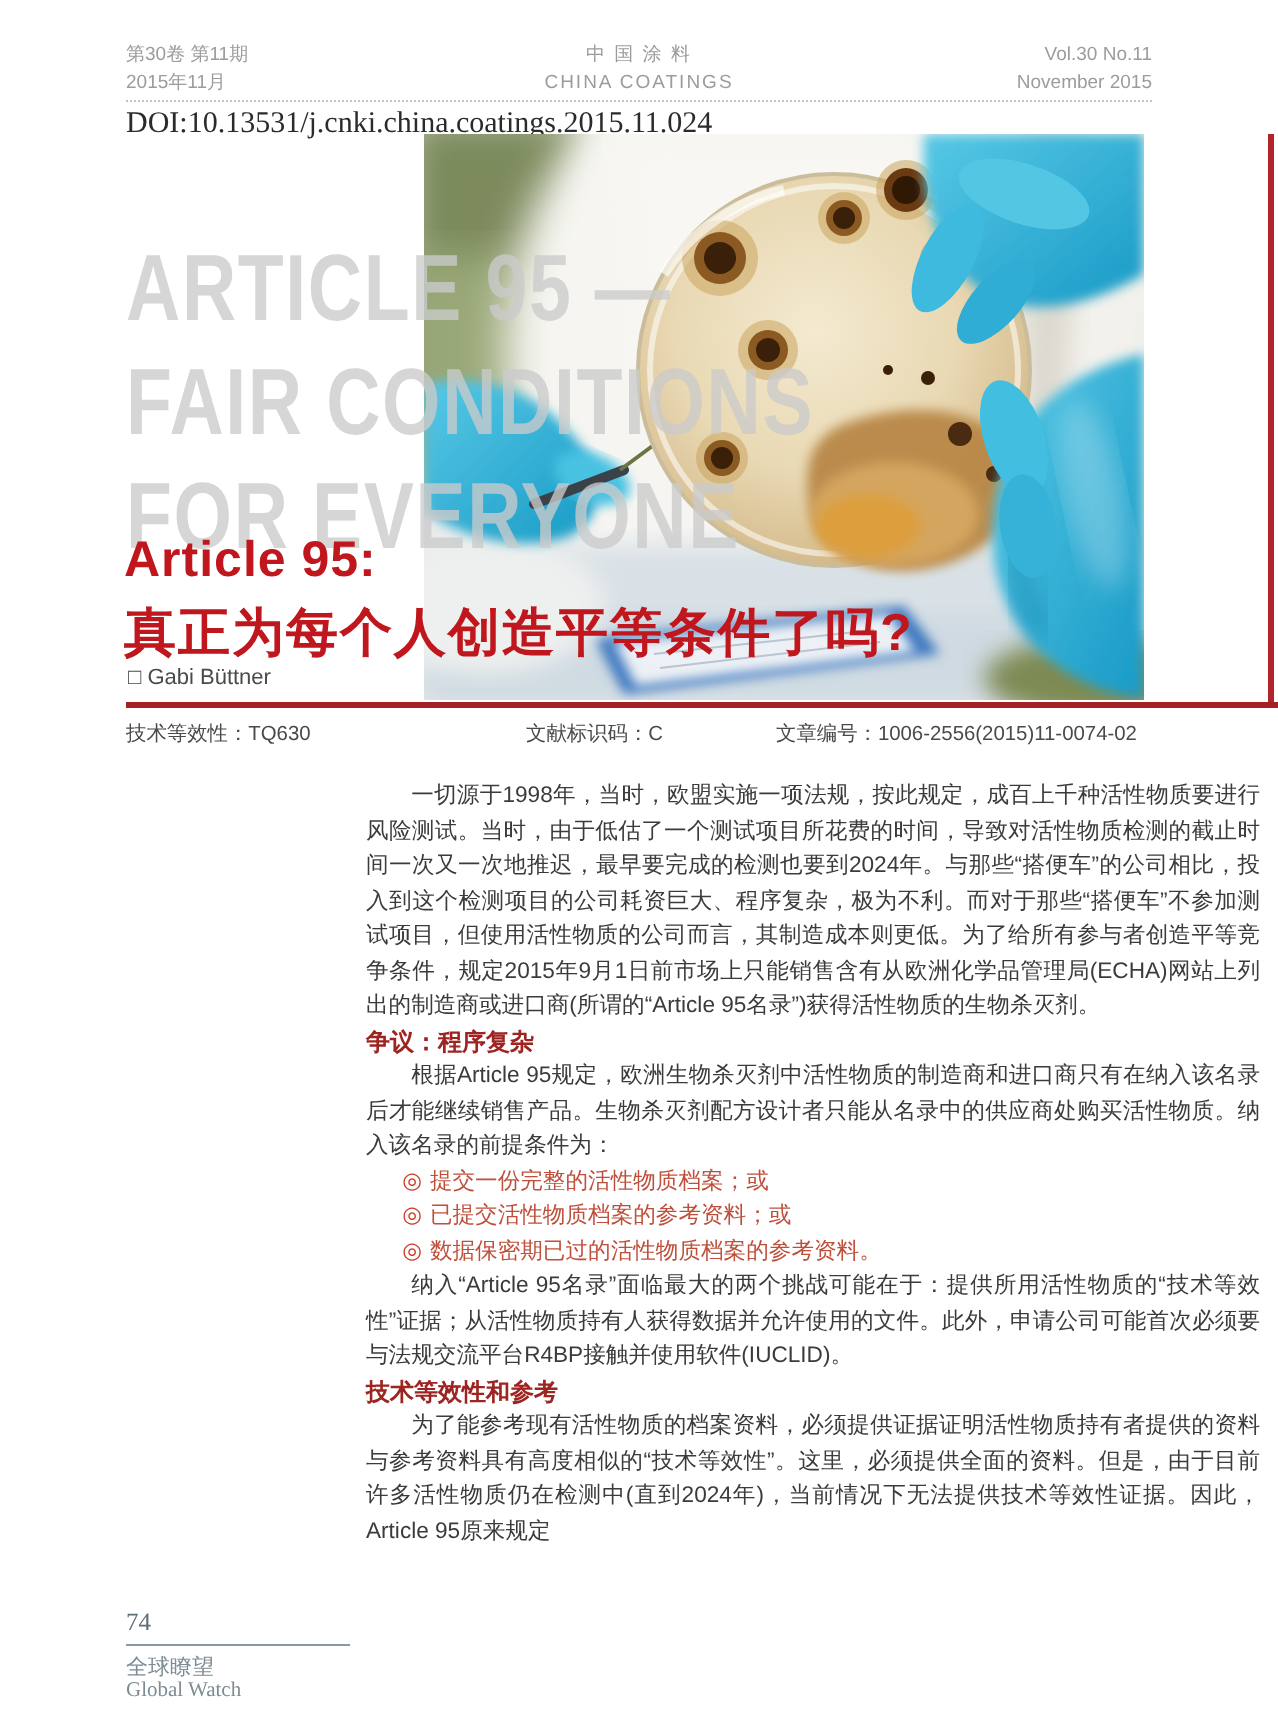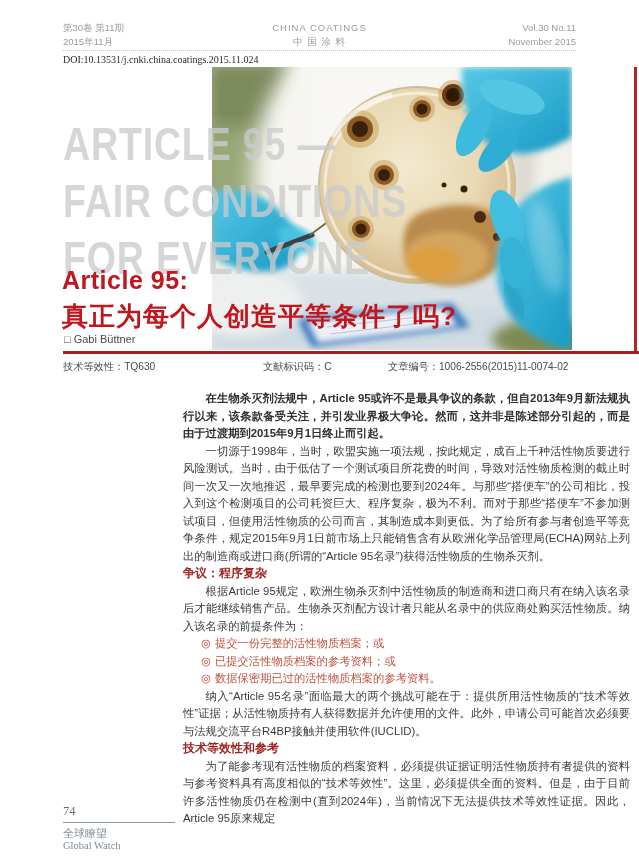--- a/index.html
+++ b/index.html
@@ -5,21 +5,21 @@
   html,body{margin:0;padding:0;background:#9a9a9a;}
   .page{
     position:relative;width:639px;height:867px;margin:0 auto;background:#ffffff;
     font-family:"Liberation Sans",sans-serif;overflow:hidden;
   }
   
   .hdr-left{position:absolute;top:21px;left:63px;color:#9c9c9c;font-size:9.5px;line-height:13.5px;}
   .hdr-center{position:absolute;top:21px;left:0;width:639px;text-align:center;color:#9c9c9c;font-size:9.5px;line-height:13.5px;letter-spacing:1px;}
   .hdr-right{position:absolute;top:21px;right:63px;text-align:right;color:#9c9c9c;font-size:9.5px;line-height:13.5px;}
   .hdr-rule{position:absolute;top:50px;left:63px;width:513px;border-top:1px dotted #c2c2c2;height:0;}
-  .doi{position:absolute;top:54px;left:63px;color:#2b2b2b;font-size:10px;font-family:"Liberation Serif",serif;text-align:right;}
+  .doi{position:absolute;top:54px;left:63px;color:#2b2b2b;font-size:15px;font-family:"Liberation Serif",serif;text-align:right;}
   
   .hero-photo{position:absolute;top:67px;left:212px;width:360px;height:283px;}
   .ghost{
     position:absolute;left:63px;z-index:3;color:rgba(203,203,203,0.78);
     font-weight:bold;font-size:47px;line-height:47px;letter-spacing:1px;white-space:nowrap;
     transform:scaleX(0.8);transform-origin:left top;
   }
   .ghost.l1{top:120px;} .ghost.l2{top:177px;} .ghost.l3{top:234px;}
   .quote{
     position:absolute;top:204px;left:63px;width:268px;z-index:4;
@@ -54,22 +54,22 @@
 </head>
 <body>
 
 <div class="page">
 
   <div class="hdr-left">
     <div>第30卷 第11期</div>
     <div>2015年11月</div>
   </div>
   <div class="hdr-center">
+    <div>中 国 涂 料</div>
     <div>CHINA COATINGS</div>
-    <div>中 国 涂 料</div>
   </div>
   <div class="hdr-right">
     <div>Vol.30  No.11</div>
     <div>November  2015</div>
   </div>
   <div class="hdr-rule"></div>
   <div class="doi">DOI:10.13531/j.cnki.china.coatings.2015.11.024</div>
 
   <svg class="hero-photo" viewBox="0 0 360 283" preserveAspectRatio="none">
     <defs>
@@ -177,21 +177,20 @@
   <div class="rule-h"></div>
   <div class="rule-v"></div>
 
   <div class="meta">
     <span class="m1">技术等效性：TQ630</span>
     <span class="m2">文献标识码：C</span>
     <span class="m3">文章编号：1006-2556(2015)11-0074-02</span>
   </div>
 
   <div class="body-col">
-    <p class="lead">在生物杀灭剂法规中，Article 95或许不是最具争议的条款，但自2013年9月新法规执行以来，该条款备受关注，并引发业界极大争论。然而，这并非是陈述部分引起的，而是由于过渡期到2015年9月1日终止而引起。</p>
     <p>一切源于1998年，当时，欧盟实施一项法规，按此规定，成百上千种活性物质要进行风险测试。当时，由于低估了一个测试项目所花费的时间，导致对活性物质检测的截止时间一次又一次地推迟，最早要完成的检测也要到2024年。与那些“搭便车”的公司相比，投入到这个检测项目的公司耗资巨大、程序复杂，极为不利。而对于那些“搭便车”不参加测试项目，但使用活性物质的公司而言，其制造成本则更低。为了给所有参与者创造平等竞争条件，规定2015年9月1日前市场上只能销售含有从欧洲化学品管理局(ECHA)网站上列出的制造商或进口商(所谓的“Article 95名录”)获得活性物质的生物杀灭剂。</p>
     <div class="sec-h">争议：程序复杂</div>
     <p>根据Article 95规定，欧洲生物杀灭剂中活性物质的制造商和进口商只有在纳入该名录后才能继续销售产品。生物杀灭剂配方设计者只能从名录中的供应商处购买活性物质。纳入该名录的前提条件为：</p>
     <div class="bullet"><span class="mk">◎</span><span>提交一份完整的活性物质档案；或</span></div>
     <div class="bullet"><span class="mk">◎</span><span>已提交活性物质档案的参考资料；或</span></div>
     <div class="bullet"><span class="mk">◎</span><span>数据保密期已过的活性物质档案的参考资料。</span></div>
     <p>纳入“Article 95名录”面临最大的两个挑战可能在于：提供所用活性物质的“技术等效性”证据；从活性物质持有人获得数据并允许使用的文件。此外，申请公司可能首次必须要与法规交流平台R4BP接触并使用软件(IUCLID)。</p>
     <div class="sec-h">技术等效性和参考</div>
     <p>为了能参考现有活性物质的档案资料，必须提供证据证明活性物质持有者提供的资料与参考资料具有高度相似的“技术等效性”。这里，必须提供全面的资料。但是，由于目前许多活性物质仍在检测中(直到2024年)，当前情况下无法提供技术等效性证据。因此，Article 95原来规定</p>
   </div>

